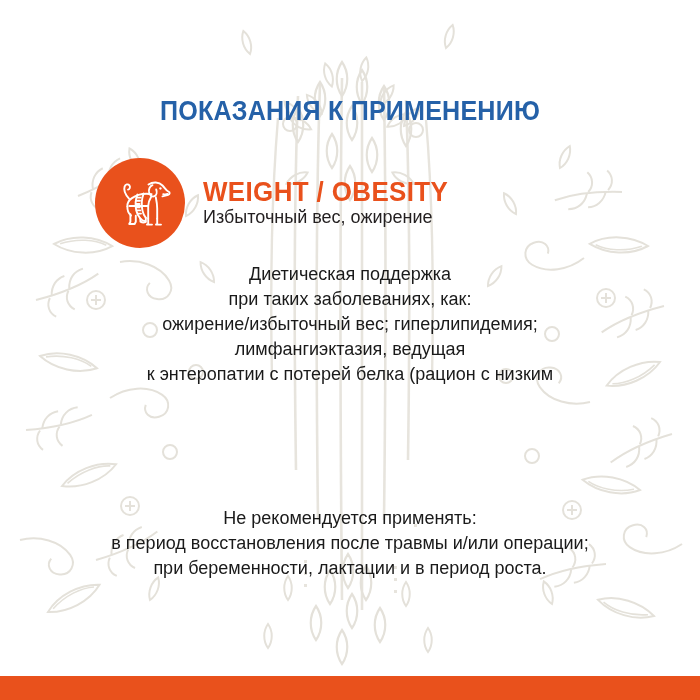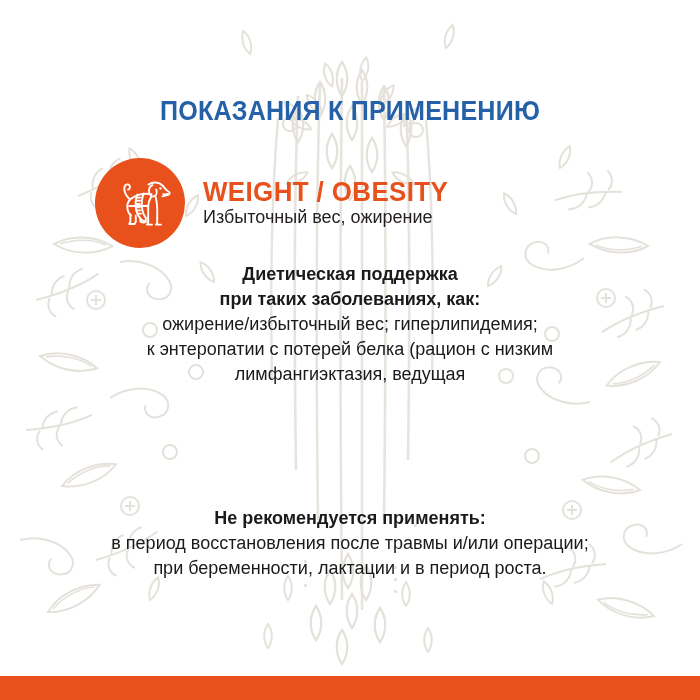--- a/index.html
+++ b/index.html
@@ -124,21 +124,21 @@
 
   #block-indications { top: 262px; }
   #block-contra      { top: 466px; margin-top: 40px; }
 
   .copy-line {
     font-size: 18px;
     line-height: 25px;
     white-space: nowrap;
   }
   .copy-line.strong {
-    font-weight: 700;
+    font-weight: 400;
     text-align: center;
   }
 
   
   .bottom-bar {
     position: absolute;
     left: 0;
     top: 676px;
     width: 700px;
     height: 24px;
@@ -432,22 +432,22 @@
       <div class="badge-text">
         <div class="badge-title">WEIGHT / OBESITY</div>
         <div class="badge-subtitle">Избыточный вес, ожирение</div>
       </div>
     </div>
 
     <div class="copy-block" id="block-indications">
       <div class="copy-line strong">Диетическая поддержка</div>
       <div class="copy-line strong">при таких заболеваниях, как:</div>
       <div class="copy-line">ожирение/избыточный вес; гиперлипидемия;</div>
+      <div class="copy-line">лимфангиэктазия, ведущая</div>
       <div class="copy-line">к энтеропатии с потерей белка (рацион с низким</div>
-      <div class="copy-line">лимфангиэктазия, ведущая</div>
     </div>
 
     <div class="copy-block" id="block-contra">
       <div class="copy-line strong">Не рекомендуется применять:</div>
       <div class="copy-line">в период восстановления после травмы и/или операции;</div>
       <div class="copy-line">при беременности, лактации и в период роста.</div>
     </div>
 
     <div class="bottom-bar"></div>
 

